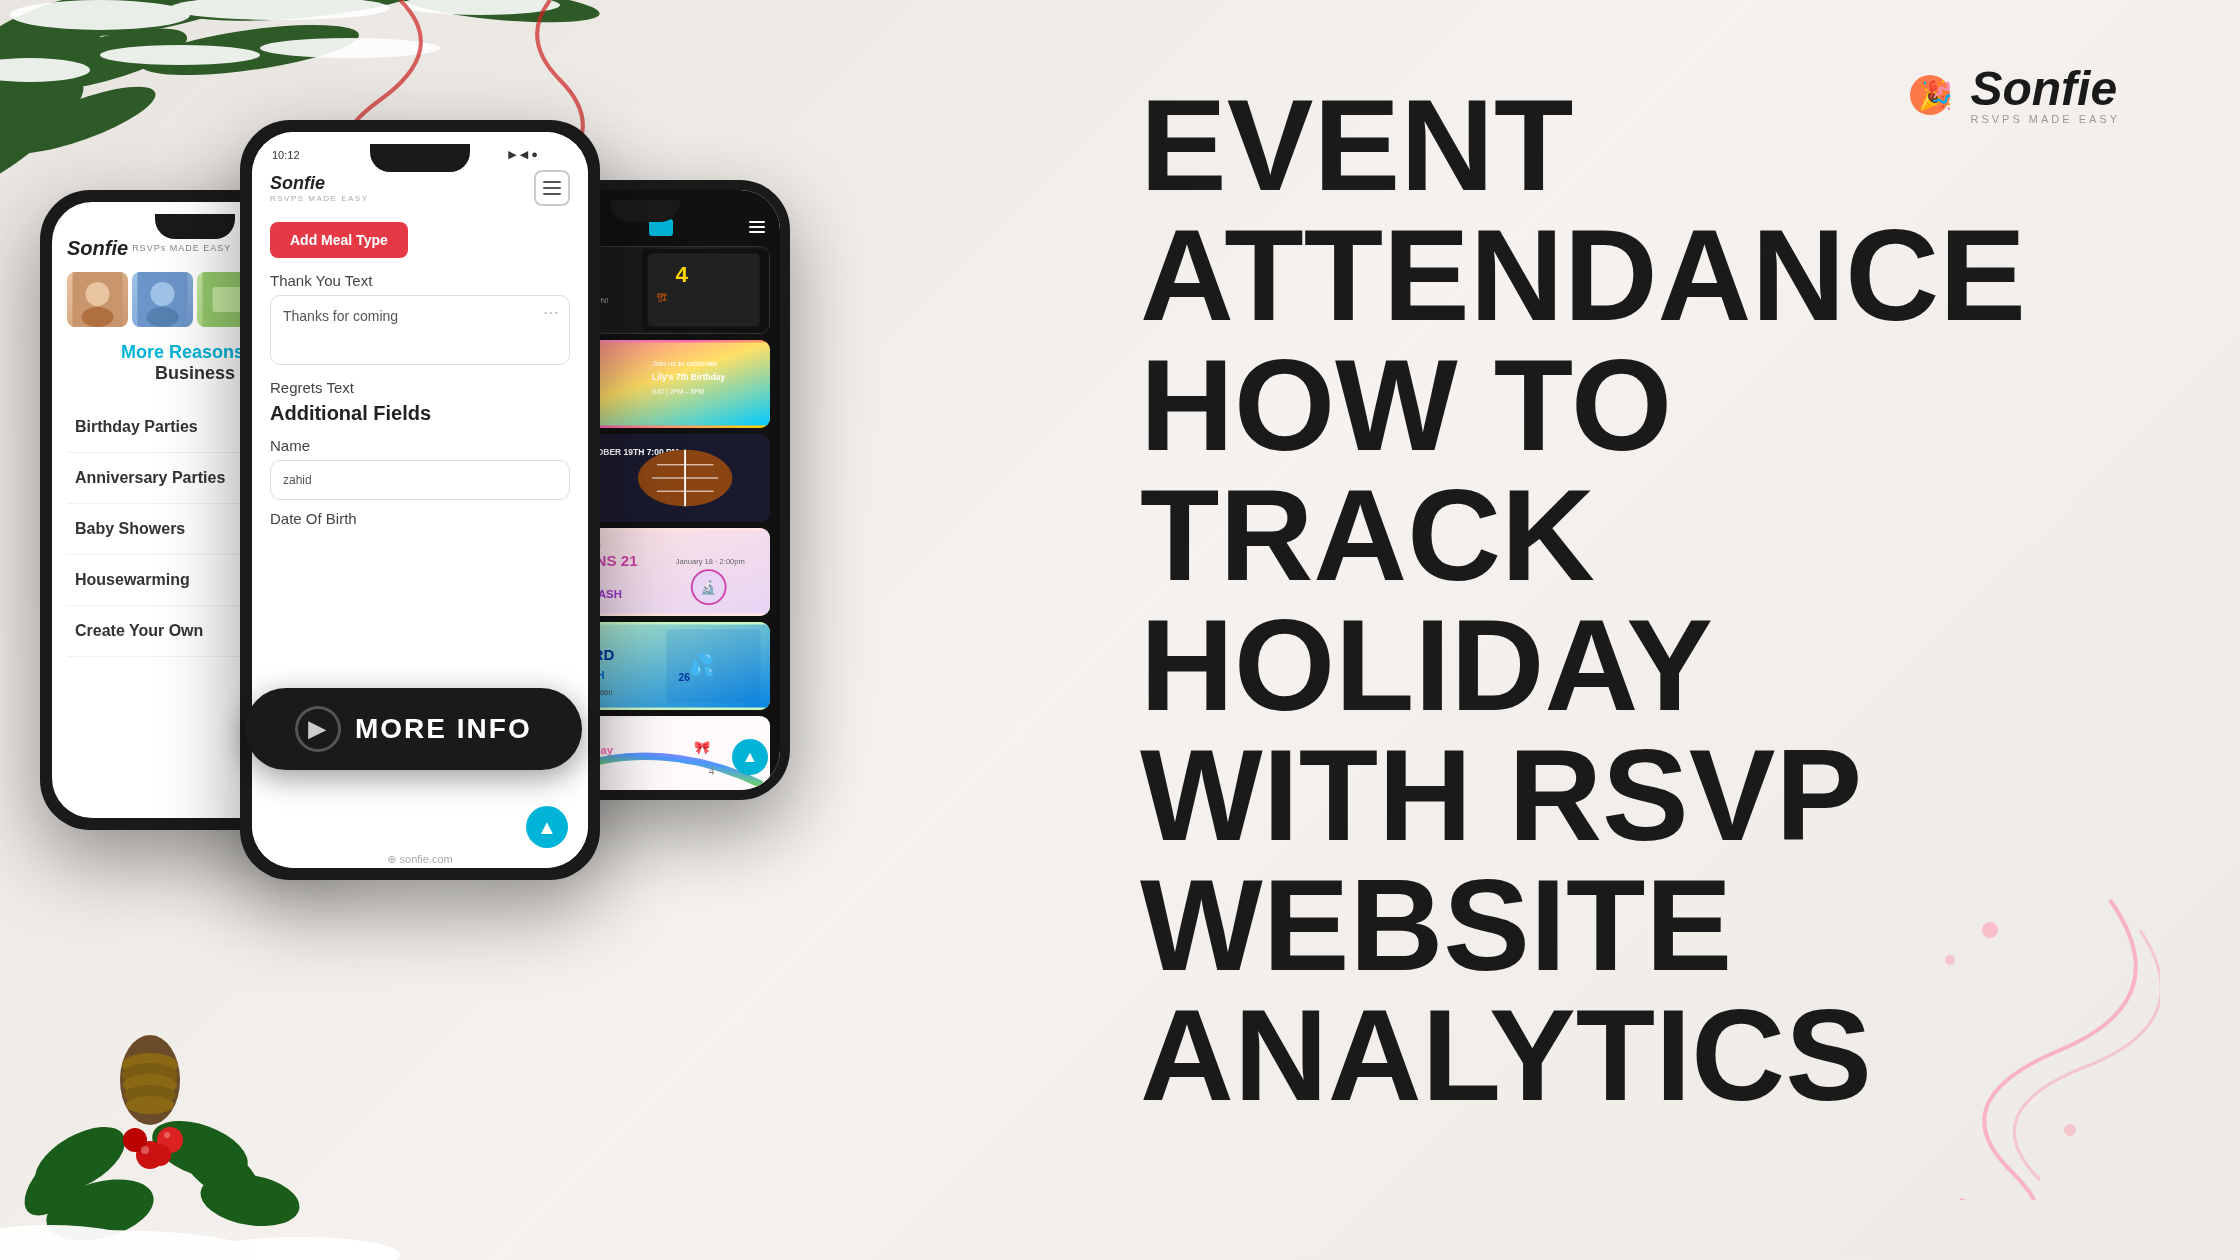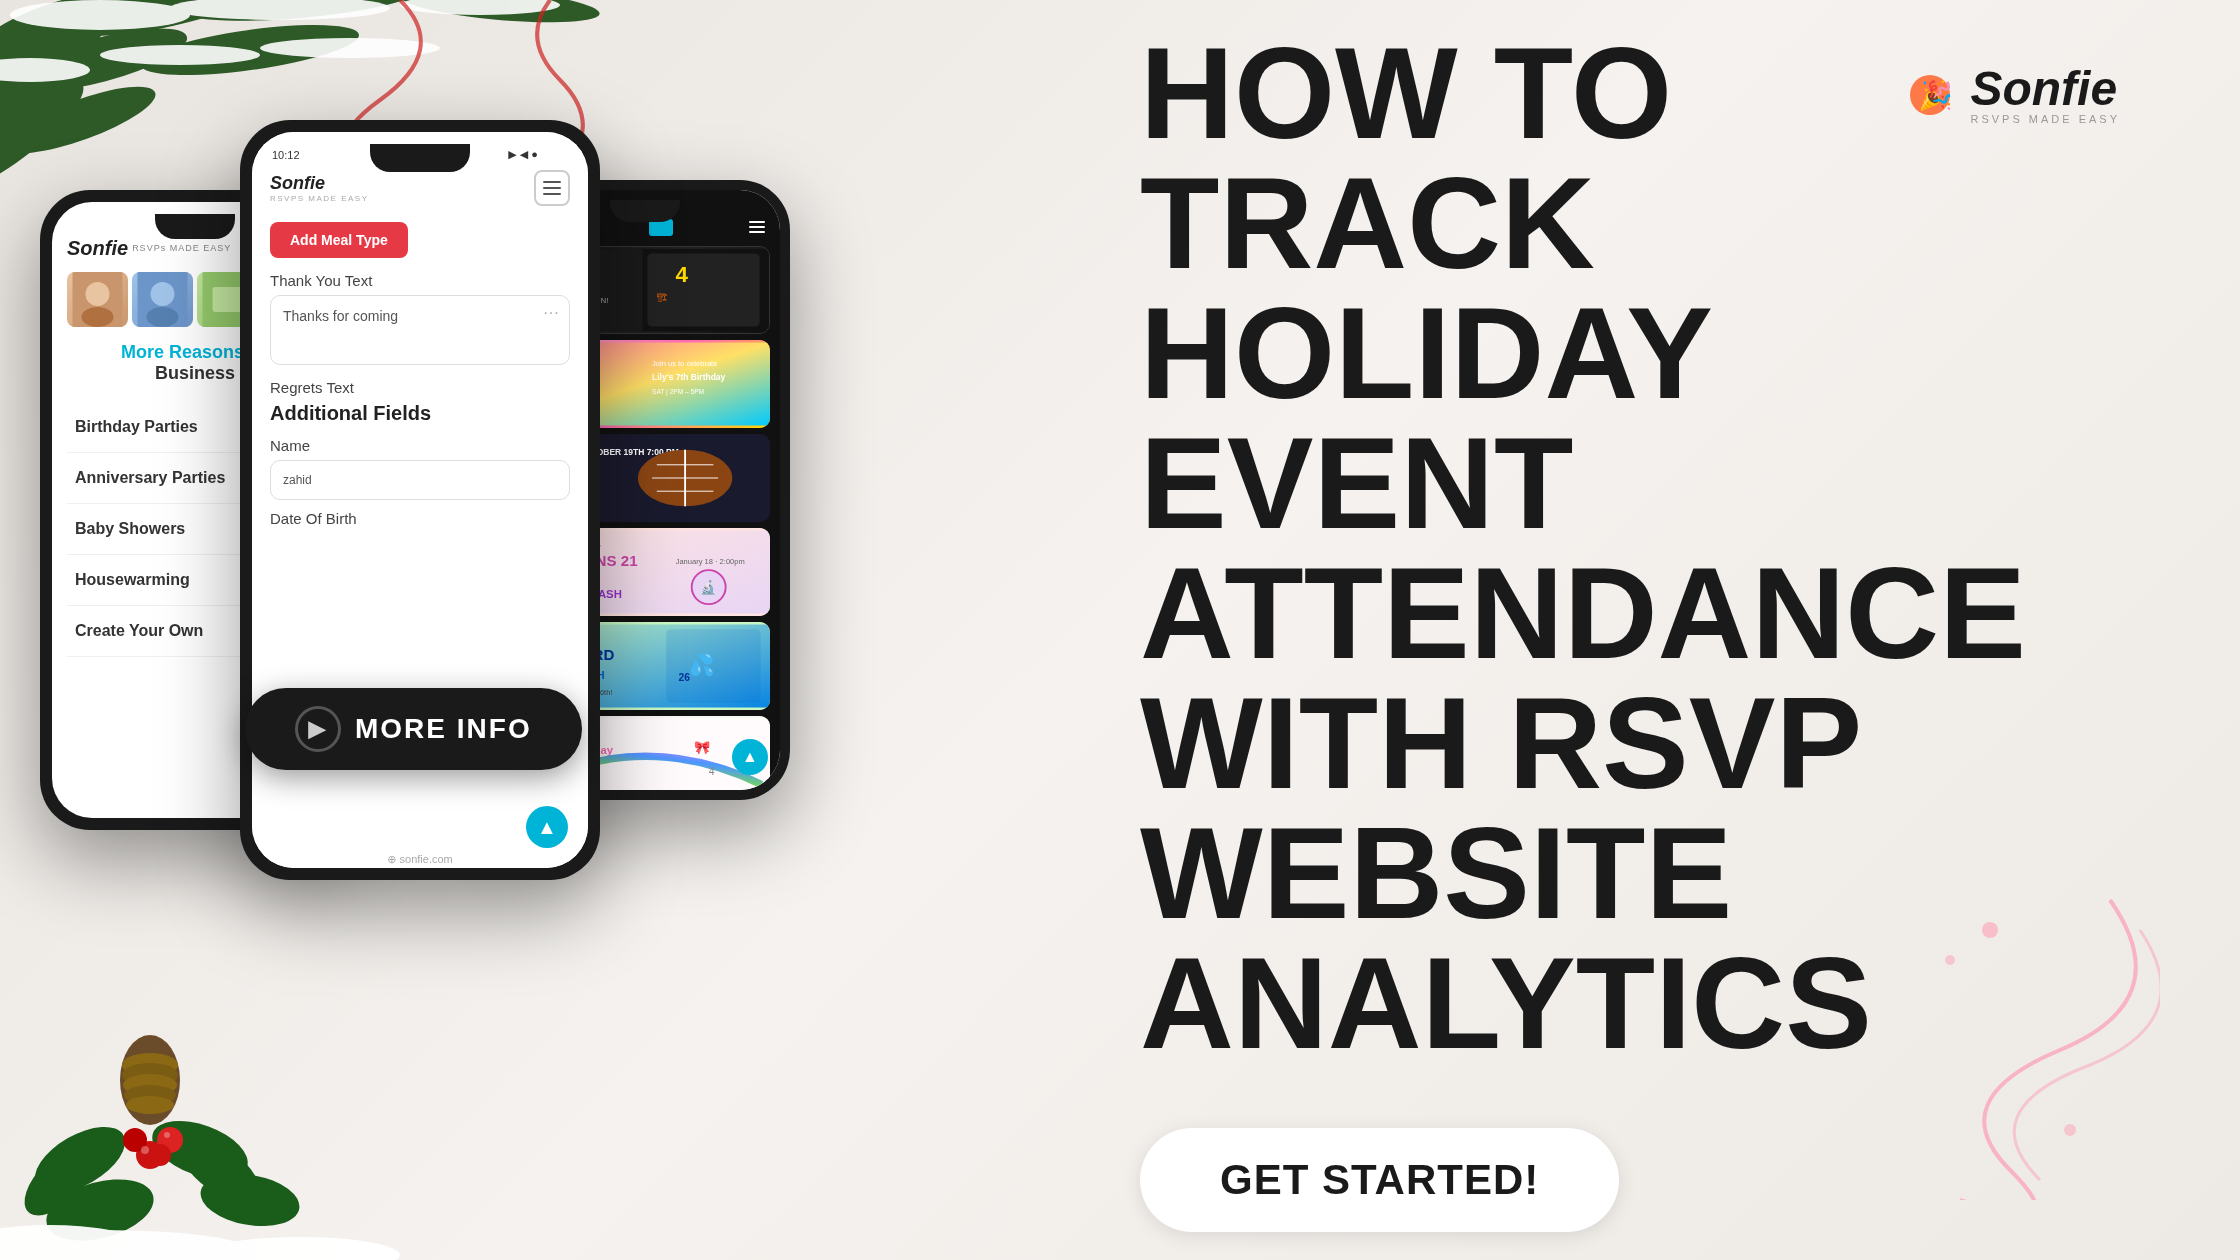--- a/index.html
+++ b/index.html
@@ -787,27 +787,26 @@
         </svg>
       </div>
       <div>
         <div style="font-size:48px;font-weight:900;color:#1a1a1a;font-style:italic;line-height:1;">Sonfie</div>
         <div style="font-size:11px;color:#999;letter-spacing:3px;text-transform:uppercase;">RSVPS MADE EASY</div>
       </div>
     </div>
   </div>
 
   <div class="main-heading">
+    <div>EVENT ATTENDANCE</div>
     <div>HOW TO TRACK HOLIDAY</div>
-    <div>EVENT ATTENDANCE</div>
     <div>WITH RSVP WEBSITE</div>
     <div>ANALYTICS</div>
   </div>
 
-  <button class="get-started-btn">GET STARTED!</button>
 
 </div>
 
 <svg class="pink-swirl" viewBox="0 0 400 350" xmlns="http://www.w3.org/2000/svg">
   <path d="M 350 50 Q 420 150 300 200 Q 180 250 250 320 Q 320 390 200 350" stroke="#ff8fab" stroke-width="4" fill="none" opacity="0.6"></path>
   <path d="M 380 80 Q 440 170 330 215 Q 210 260 280 330" stroke="#ff8fab" stroke-width="3" fill="none" opacity="0.4"></path>
   <circle cx="230" cy="80" r="8" fill="#ff8fab" opacity="0.5"></circle>
   <circle cx="190" cy="110" r="5" fill="#ff8fab" opacity="0.4"></circle>
   <circle cx="310" cy="280" r="6" fill="#ff8fab" opacity="0.4"></circle>
 </svg>

